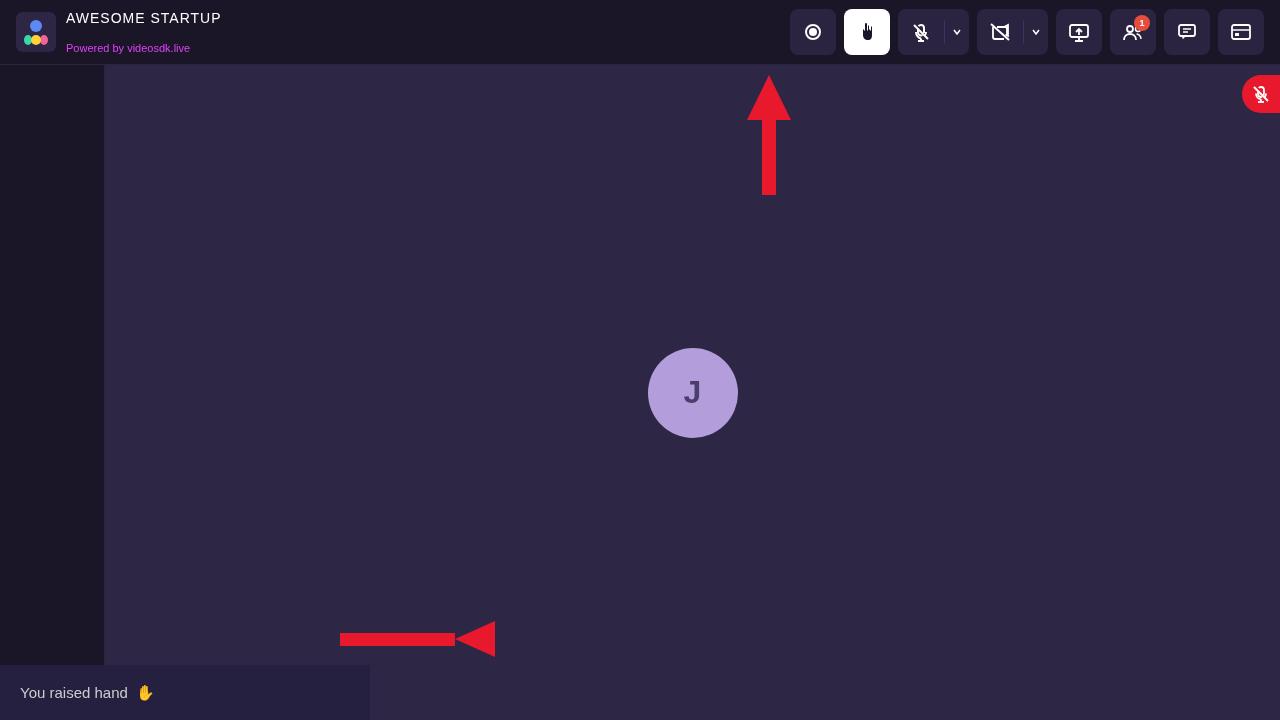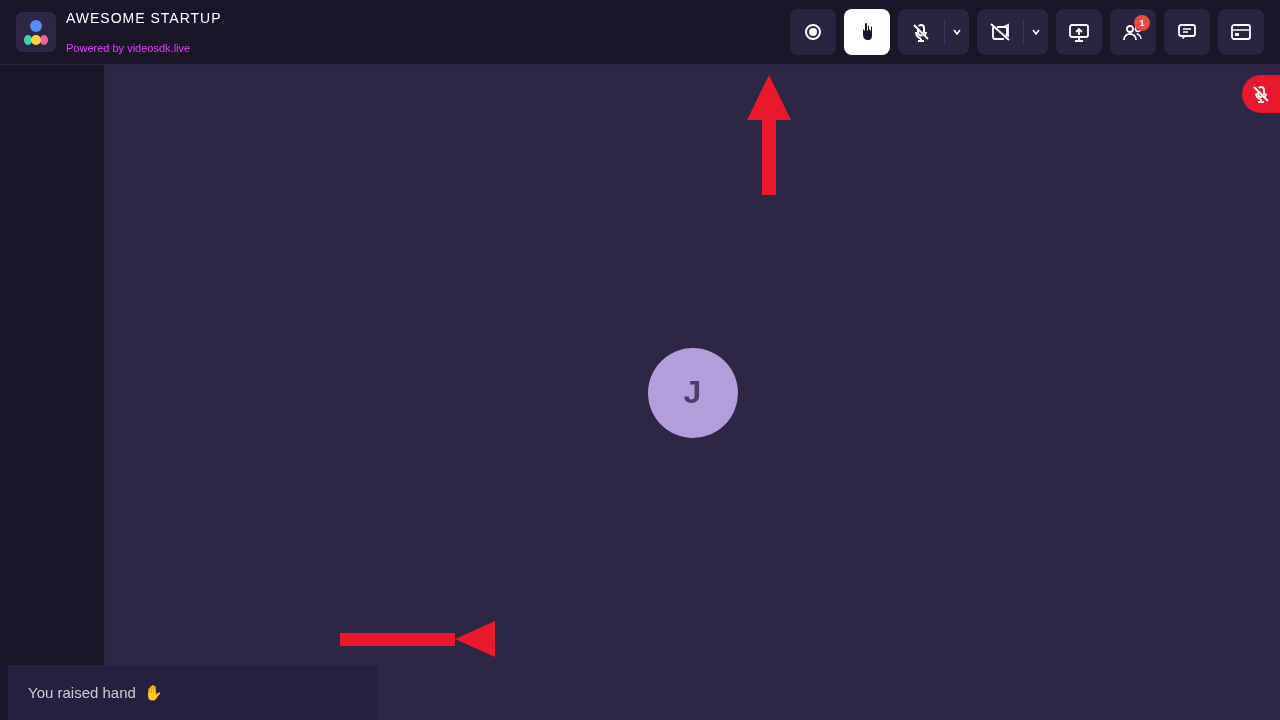--- a/index.html
+++ b/index.html
@@ -214,21 +214,21 @@
     .arrow-left-stem {
       width: 115px;
       height: 13px;
       background: #e8192c;
     }
 
     
     .bottom-notification {
       position: absolute;
       bottom: 0;
-      left: 8px;
+      left: 0;
       width: 370px;
       height: 55px;
       background: #252040;
       display: flex;
       align-items: center;
       padding: 0 20px;
       gap: 8px;
     }
 
     .notification-text {

